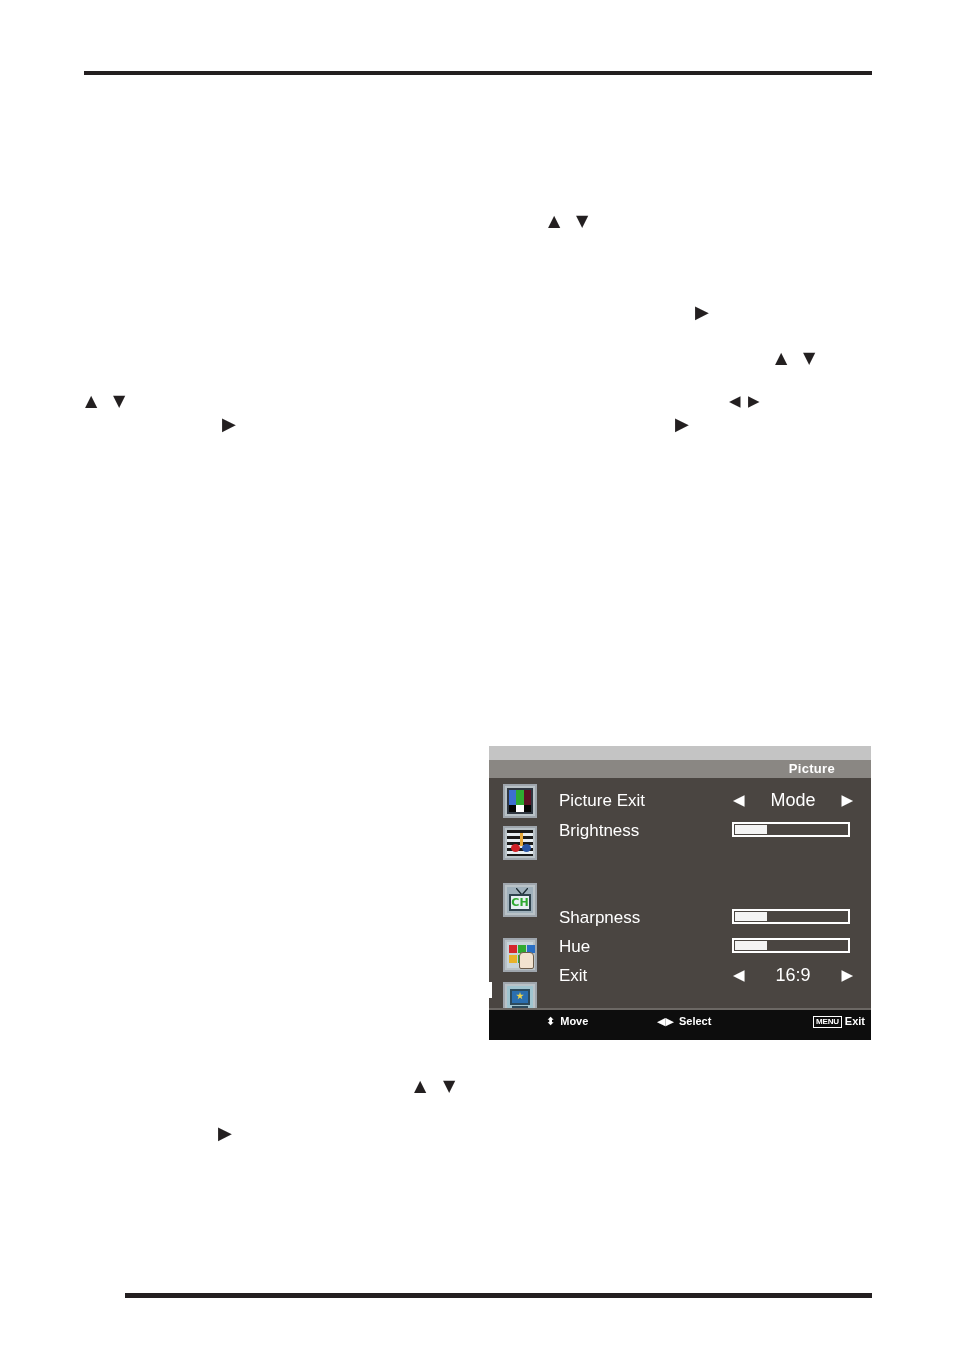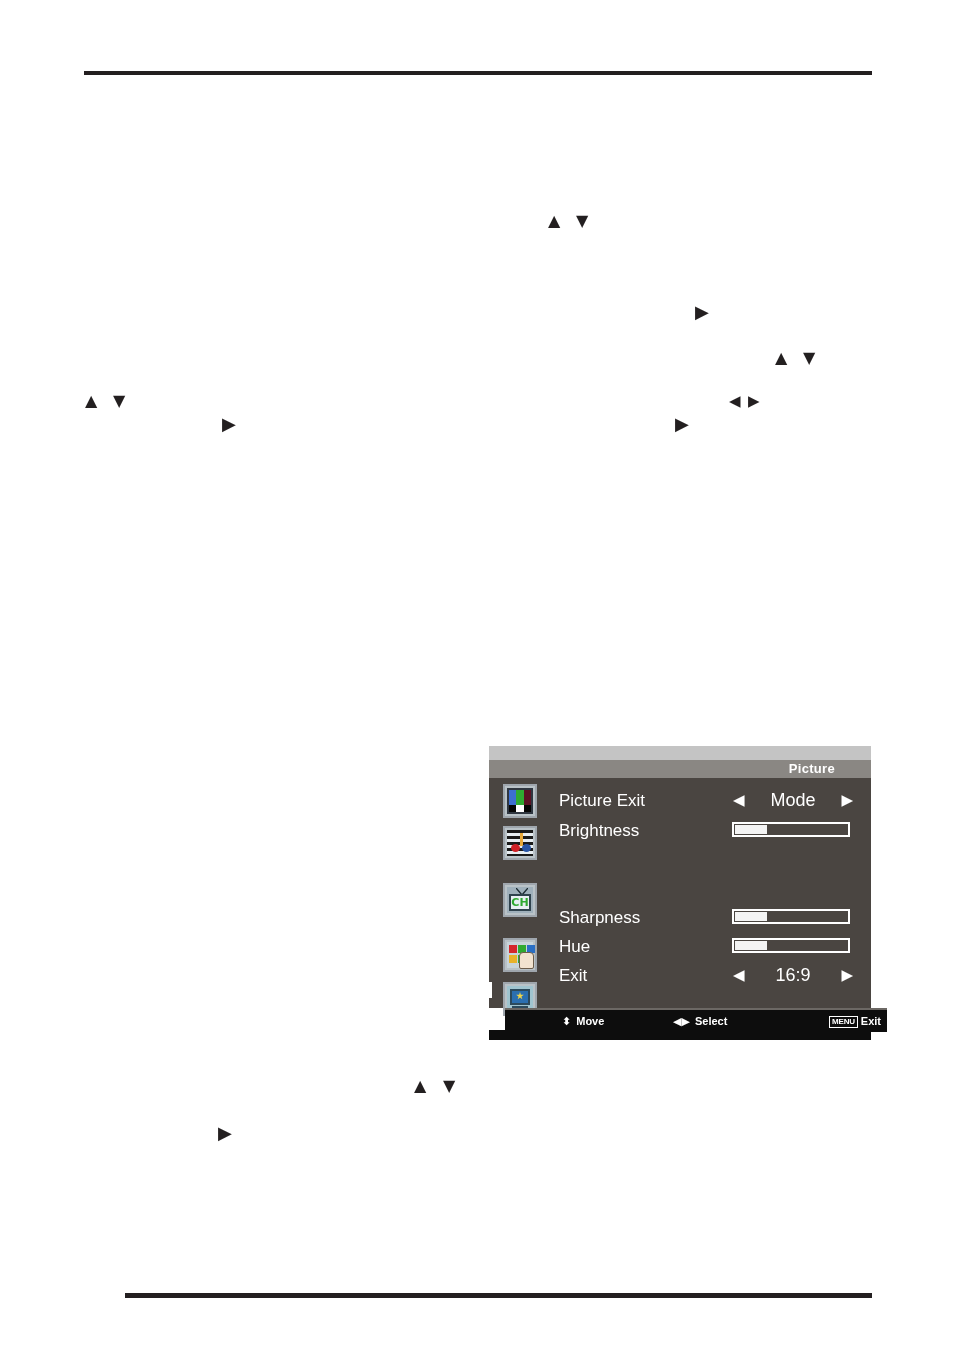--- a/index.html
+++ b/index.html
@@ -297,21 +297,20 @@
 
   
   #osd-helpbar {
     position: absolute;
     left: 0;
     top: 262px;
     width: 100%;
     height: 22px;
     background: #0d0d0d;
     border-top: 2px solid #6c6864;
-    margin-left: 16px;
   }
   .help-item {
     position: absolute;
     top: 0;
     height: 22px;
     line-height: 22px;
     color: #ffffff;
     font-size: 11px;
     font-weight: bold;
     white-space: nowrap;

